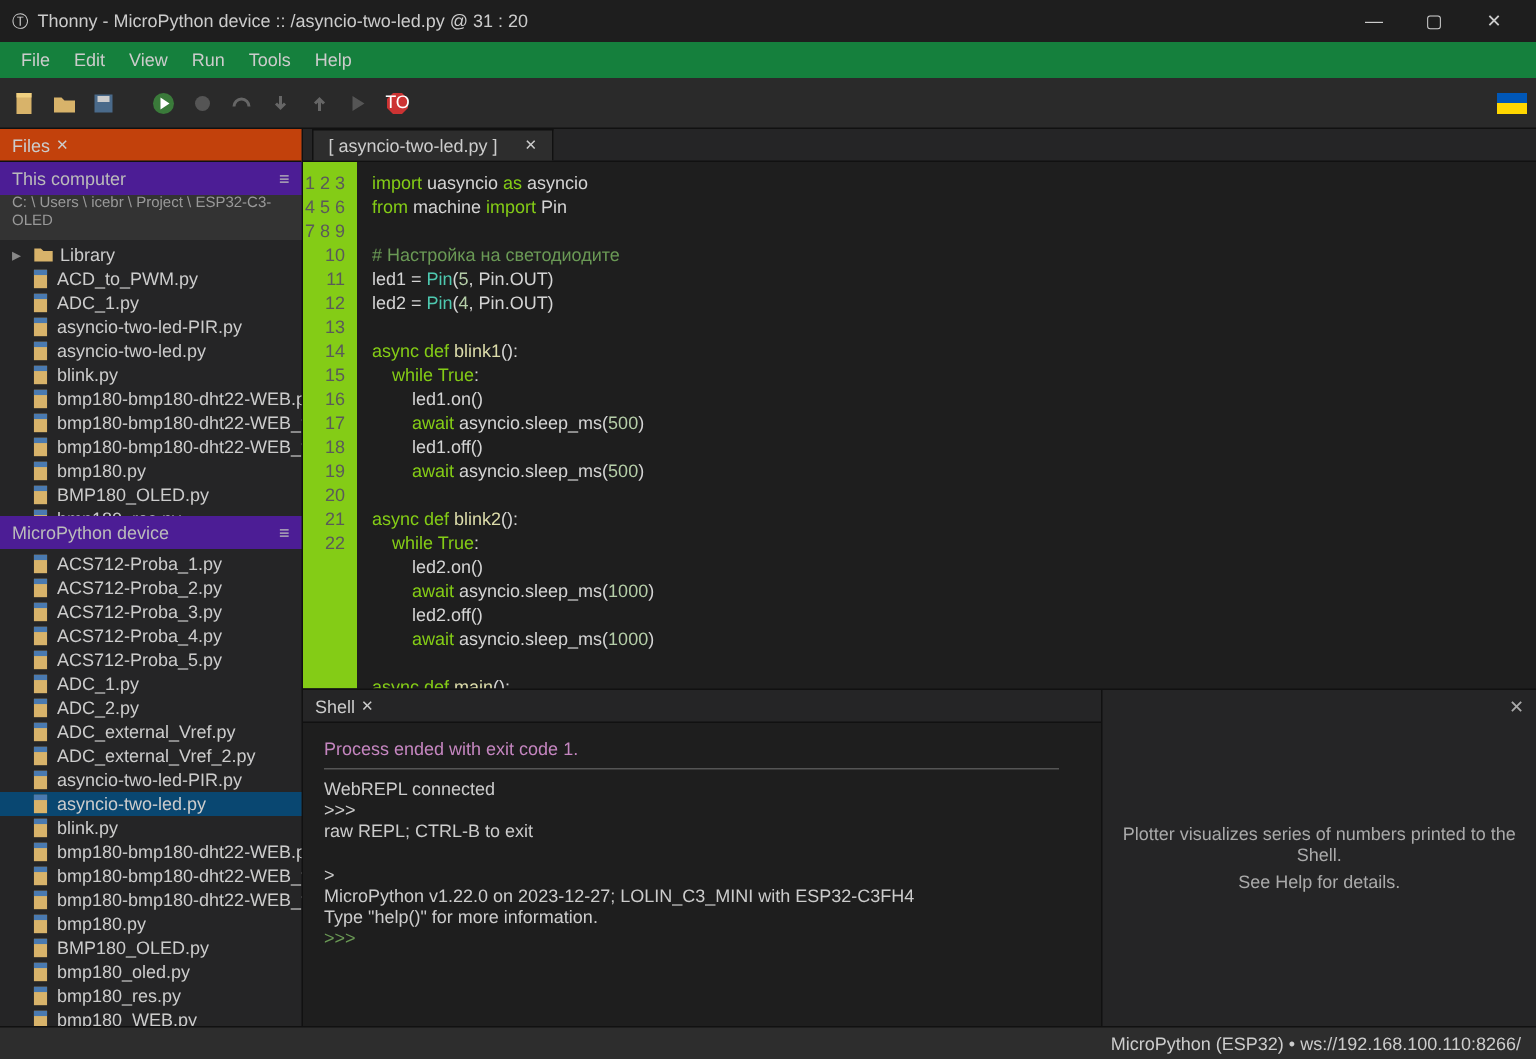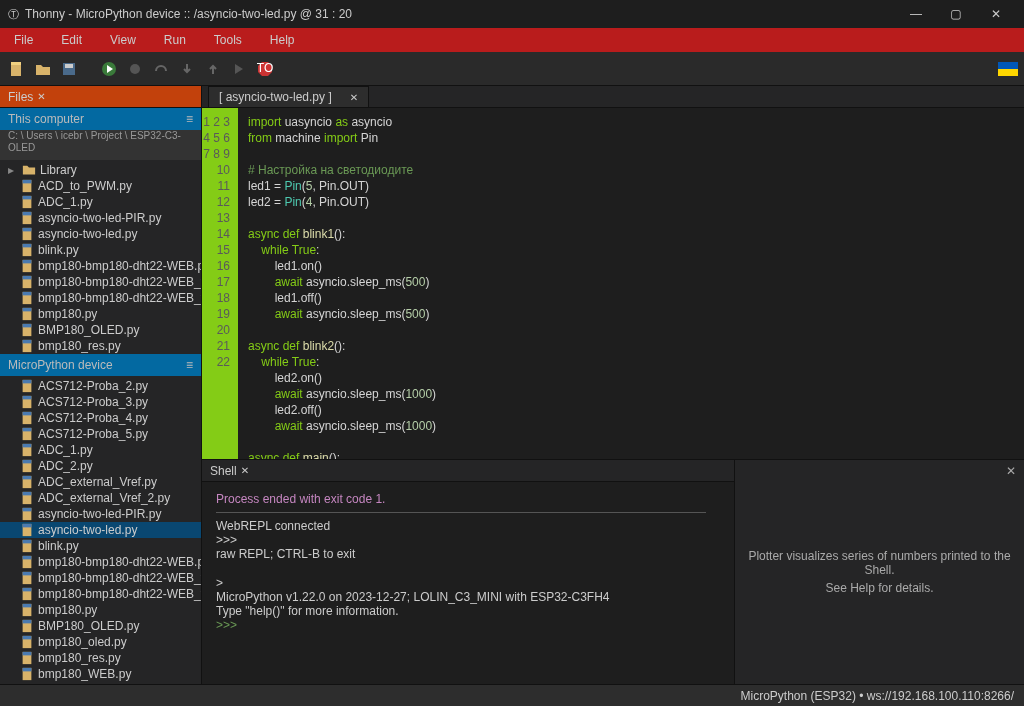--- a/index.html
+++ b/index.html
@@ -1,31 +1,31 @@
 <!DOCTYPE html>
 <html><head>
 <meta charset="utf-8">
 <style>
 *{margin:0;padding:0;box-sizing:border-box;font-family:"Segoe UI",Tahoma,sans-serif;font-size:12px}
 body{width:1024px;height:706px;background:#1e1e1e;color:#ccc;overflow:hidden;display:flex;flex-direction:column}
 .titlebar{height:28px;background:#1e1e1e;display:flex;align-items:center;padding:0 8px;color:#ccc}
 .titlebar .logo{margin-right:6px;font-size:11px}
 .titlebar .spacer{flex:1}
 .titlebar .winbtn{width:40px;height:28px;display:flex;align-items:center;justify-content:center;color:#ccc}
-.menubar{height:24px;background:#b91c1c;display:flex;align-items:center;padding:0 6px;gap:12px;color:#ccc}
+.menubar{height:24px;background:#15803d;display:flex;align-items:center;padding:0 6px;gap:0;color:#ccc}
 .menubar .menuitem{padding:2px 8px}
 .toolbar{height:34px;background:#2a2a2a;display:flex;align-items:center;padding:0 6px;gap:4px;border-bottom:1px solid #111}
 .toolbar .tb{width:22px;height:22px;display:flex;align-items:center;justify-content:center}
 .toolbar .sep{width:10px}
 .toolbar .flag{margin-left:auto;width:20px;height:14px;background:linear-gradient(to bottom,#0057b7 50%,#ffd700 50%)}
 .main{flex:1;display:flex;overflow:hidden}
 .sidebar{width:202px;background:#252526;display:flex;flex-direction:column;border-right:1px solid #111}
 .panel-tab{height:22px;background:#c2410c;display:flex;align-items:center;padding:0 8px;border-bottom:1px solid #111}
 .panel-tab .close{margin-left:4px;font-size:10px}
-.panel-head{background:#0369a1;padding:4px 8px;color:#bbb;display:flex;align-items:flex-start;justify-content:space-between}
+.panel-head{background:#4c1d95;padding:4px 8px;color:#bbb;display:flex;align-items:flex-start;justify-content:space-between}
 .panel-crumb{background:#333;padding:0 8px 6px;color:#999;font-size:10px;line-height:1.2}
 .filetree{flex:1;overflow:auto;padding:2px 0}
 .file-row{display:flex;align-items:center;padding:1px 6px 1px 20px;gap:4px;white-space:nowrap;overflow:hidden;text-overflow:ellipsis;color:#ccc}
 .file-row.folder{padding-left:8px}
 .file-row.selected{background:#094771}
 .file-row .ico{width:14px;height:14px;flex-shrink:0}
 .device-panel{display:flex;flex-direction:column;max-height:340px}
 .editor{flex:1;display:flex;flex-direction:column;overflow:hidden}
 .ed-tabs{height:22px;background:#252526;display:flex;align-items:flex-end;padding-left:6px;border-bottom:1px solid #111}
 .ed-tab{background:#2d2d2d;padding:3px 10px;border:1px solid #111;border-bottom:none;display:flex;align-items:center;gap:18px}
@@ -227,20 +227,27 @@
       <div class="panel-head">
         <span>MicroPython device</span>
           <span>≡</span>
       </div>
       <div class="filetree" id="device-tree">
           <div class="file-row">
             <svg class="ico" viewBox="0 0 16 16">
               <rect x="3" y="1" width="10" height="14" fill="#d8b36a"></rect>
               <rect x="3" y="1" width="10" height="4" fill="#4a7ab0"></rect>
             </svg>
+            <span>ACS712-Proba_1.py</span>
+          </div>
+          <div class="file-row">
+            <svg class="ico" viewBox="0 0 16 16">
+              <rect x="3" y="1" width="10" height="14" fill="#d8b36a"></rect>
+              <rect x="3" y="1" width="10" height="4" fill="#4a7ab0"></rect>
+            </svg>
             <span>ACS712-Proba_2.py</span>
           </div>
           <div class="file-row">
             <svg class="ico" viewBox="0 0 16 16">
               <rect x="3" y="1" width="10" height="14" fill="#d8b36a"></rect>
               <rect x="3" y="1" width="10" height="4" fill="#4a7ab0"></rect>
             </svg>
             <span>ACS712-Proba_3.py</span>
           </div>
           <div class="file-row">

